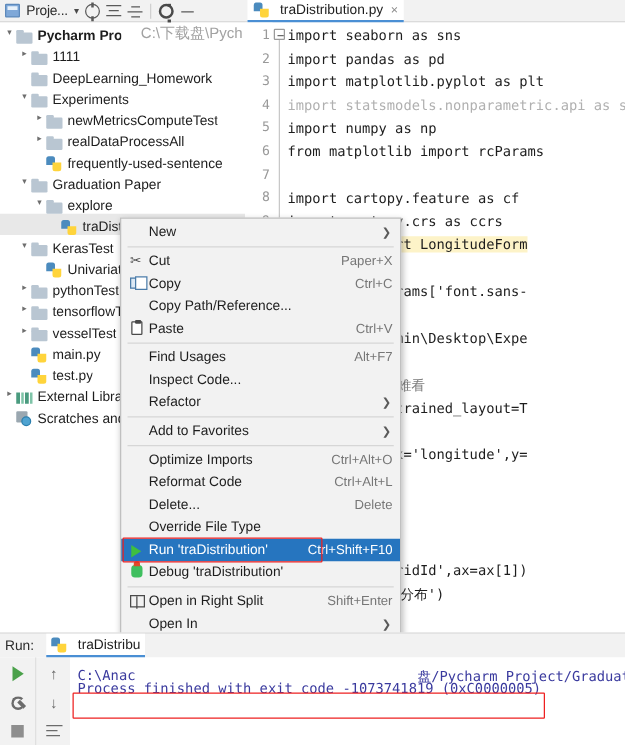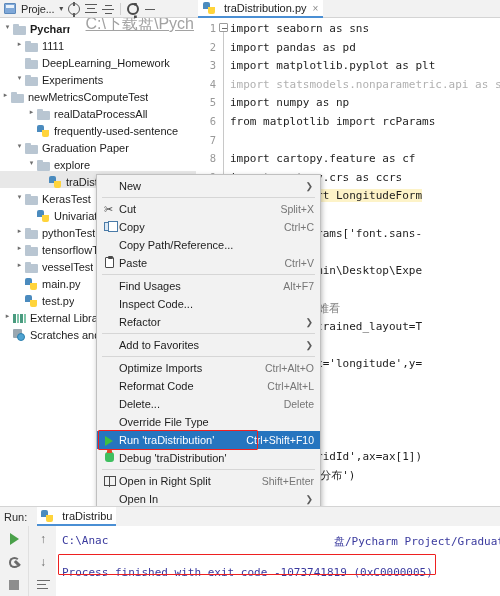--- a/index.html
+++ b/index.html
@@ -68,21 +68,21 @@
   .libicon i{position:absolute;top:1px;width:2.5px;height:9px;background:#4a9b7f;}
   .libicon i:nth-child(1){left:0;}
   .libicon i:nth-child(2){left:3.5px;background:#7fc4a8;}
   .libicon i:nth-child(3){left:7px;}
   .libicon i:nth-child(4){left:10.5px;background:#7fc4a8;}
   .scricon{width:13px;min-width:13px;height:12px;position:relative;margin-right:4px;}
   .scricon .s1{position:absolute;left:0;top:0;width:9px;height:9px;background:#9aa7b0;border-radius:1px;}
   .scricon .s2{position:absolute;left:4px;top:4px;width:8px;height:8px;border-radius:50%;background:#4fa3d1;border:1.2px solid #2b7fae;}
   .tlabel{ overflow:hidden; }
   .tlabel.bold{ font-weight:bold; }
-  .tpath { color:#a2a2a2; font-size:16px; margin-left:16px;text-decoration:underline; }
+  .tpath { color:#a2a2a2; font-size:12px; margin-left:16px; }
 
   
   .tabbar { position:absolute; left:196px; top:0; width:304px; height:18px; background:#f2f2f2; border-bottom:1px solid #d4d4d4; }
   .tab { position:absolute; left:2px; top:0; height:18px; display:flex; align-items:center; gap:4px;
          padding:0 5px 0 5px; background:#ffffff; border-bottom:2px solid #4a8fd4; font-size:11px; }
   .tab-close { color:#8b8b8b; font-size:10px; margin-left:2px; }
 
   .editor { position:absolute; left:196px; top:18px; width:304px; height:488px; background:#ffffff; overflow:hidden;
             font-family:"DejaVu Sans Mono", monospace; font-size:11px; }
   .gutter { position:absolute; left:0; top:0; width:22px; height:100%; background:#ffffff; }
@@ -203,21 +203,21 @@
         <span class="tlabel">DeepLearning_Homework</span>
       </div>
       <div class="trow" style="padding-left: 14px;">
         <span class="arrow dn"></span>
         <span class="folder">
           <span class="ft"></span>
           <span class="fb"></span>
         </span>
         <span class="tlabel">Experiments</span>
       </div>
-      <div class="trow" style="">
+      <div class="trow" style="padding-left: 26px;">
         <span class="arrow rt"></span>
         <span class="folder">
           <span class="ft"></span>
           <span class="fb"></span>
         </span>
         <span class="tlabel">newMetricsComputeTest</span>
       </div>
       <div class="trow" style="padding-left: 26px;">
         <span class="arrow rt"></span>
         <span class="folder">
@@ -389,21 +389,21 @@
         <span class="mic"></span>
         <span class="mlabel">New</span>
         <span class="msub">❯</span>
       </div>
       <div class="msep"></div>
       <div class="mi">
         <span class="mic">
           <span class="mic-cut">✂</span>
         </span>
         <span class="mlabel">Cut</span>
-        <span class="macc">Split+X</span>
+        <span class="macc">Paper+X</span>
       </div>
       <div class="mi">
         <span class="mic">
           <span class="mic-copy"></span>
         </span>
         <span class="mlabel">Copy</span>
         <span class="macc">Ctrl+C</span>
       </div>
       <div class="mi">
         <span class="mic"></span>
@@ -542,18 +542,18 @@
             <i></i>
             <i></i>
             <i></i>
           </span>
         </div>
       <div class="rbtn" style="top:68px;"></div>
     </div>
     <div class="console">
       <div class="cline" style="left:6px; top:8px;">C:\Anac</div>
       <div class="cline" style="left:278px; top:8px;">盘/Pycharm Project/Graduation</div>
-      <div class="cline" style="left:6px; top:40px;text-align:center;">Process finished with exit code -1073741819 (0xC0000005)</div>
+      <div class="cline" style="left:6px; top:18px;text-align:center;">Process finished with exit code -1073741819 (0xC0000005)</div>
     </div>
     <div class="redbox" style="left:58px; top:47px; width:378px; height:21px;"></div>
   </div>
 
 </div>
 
 </body></html>

